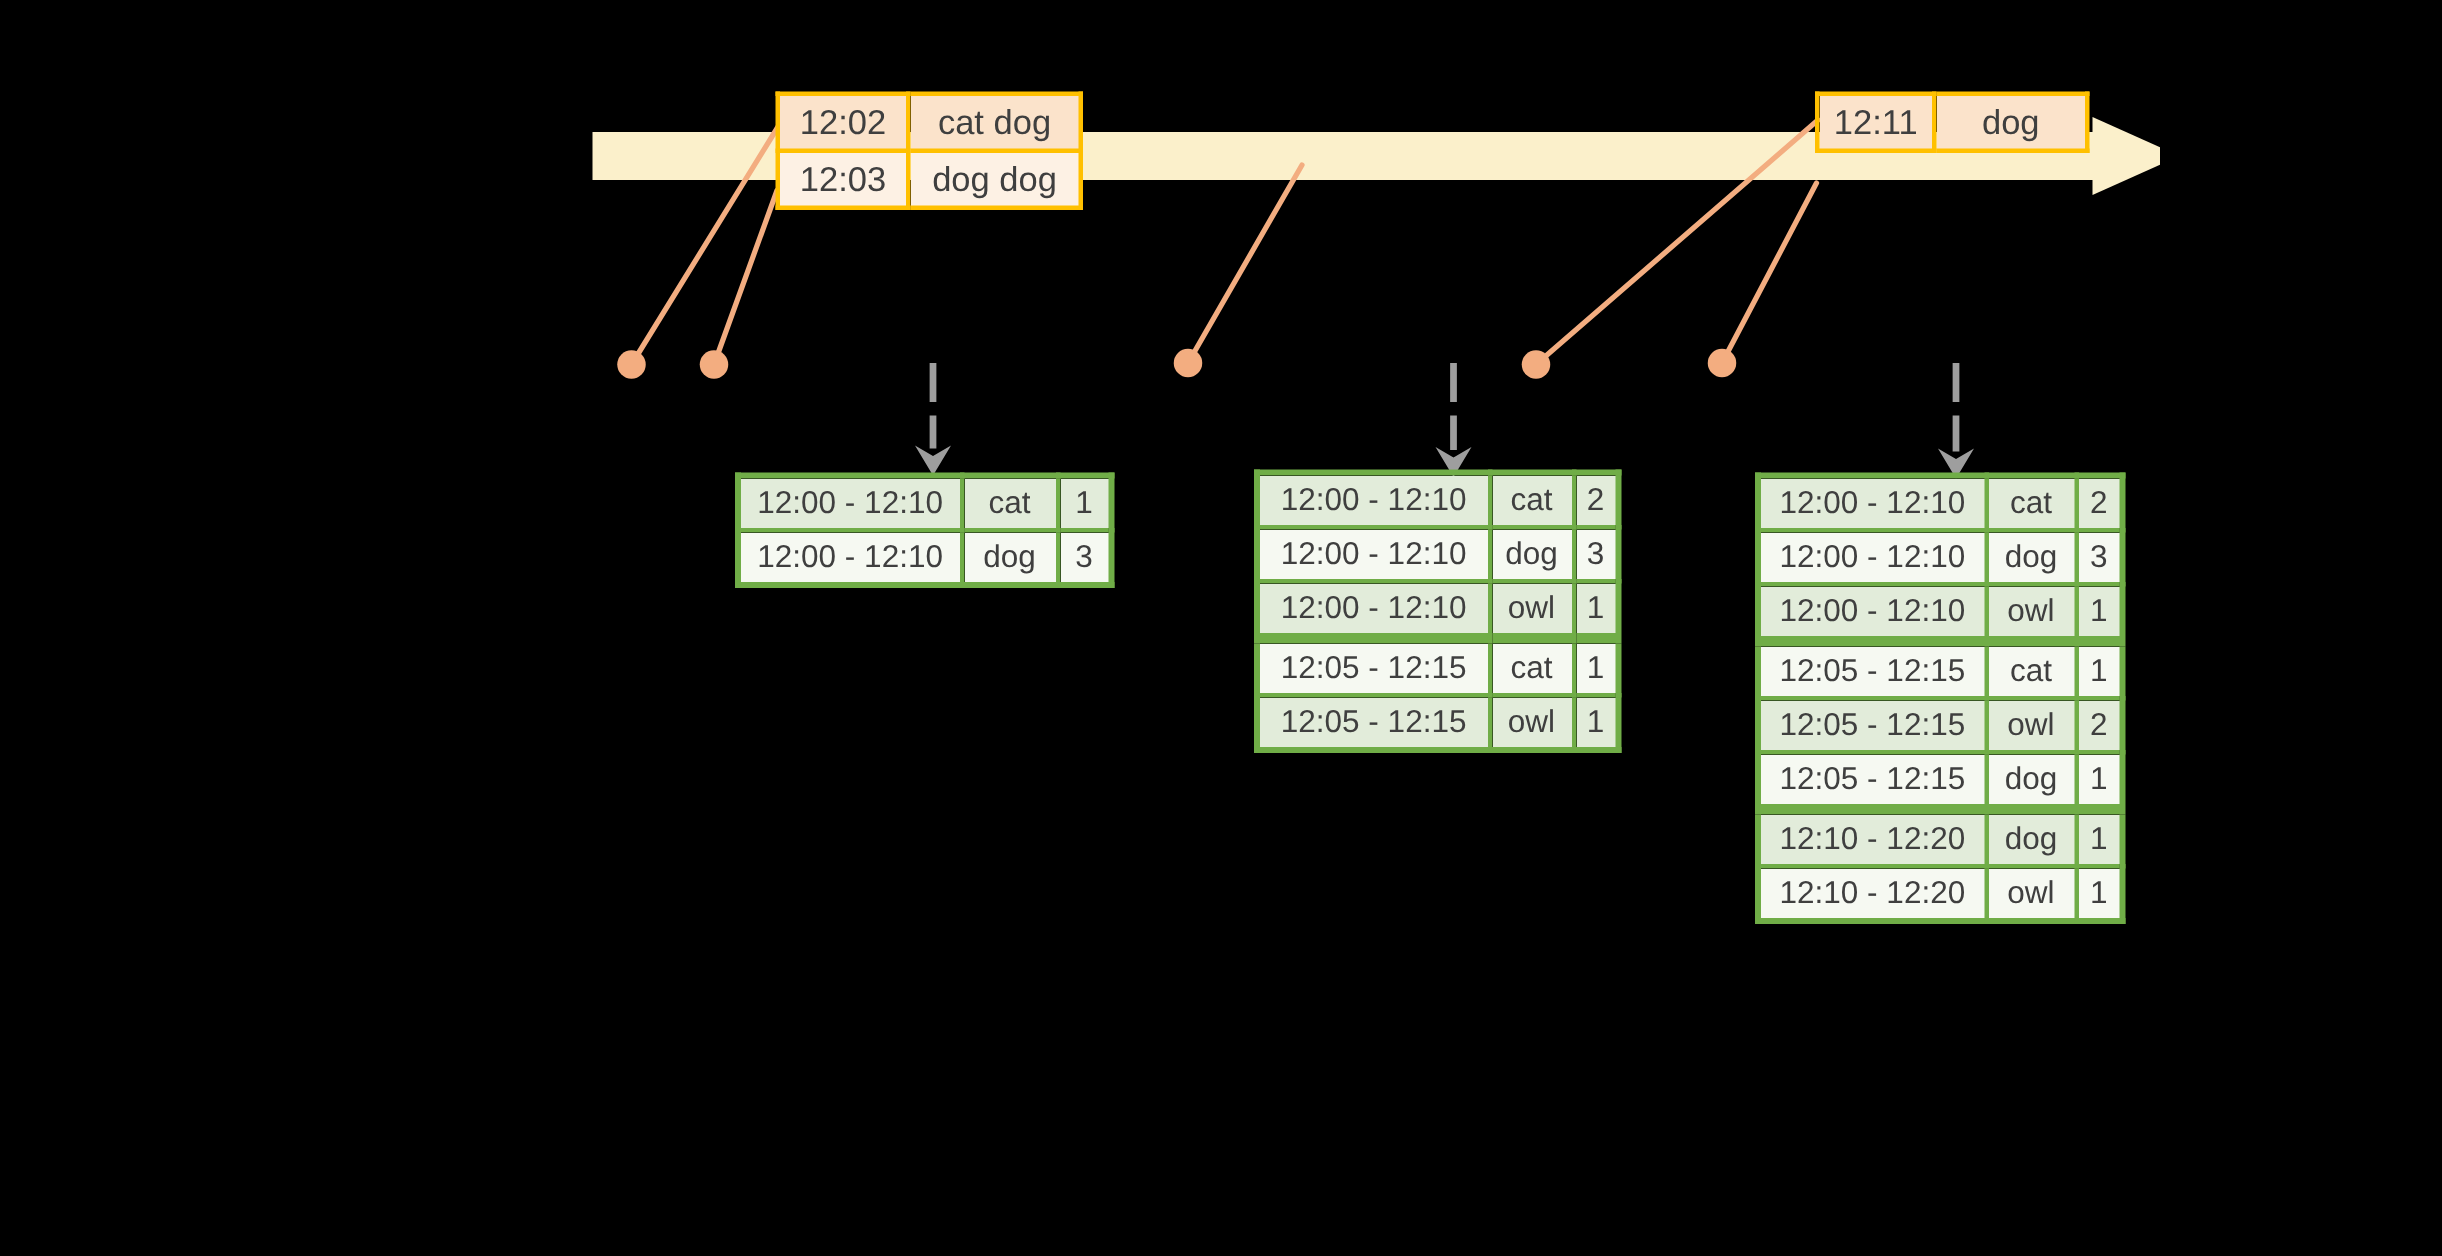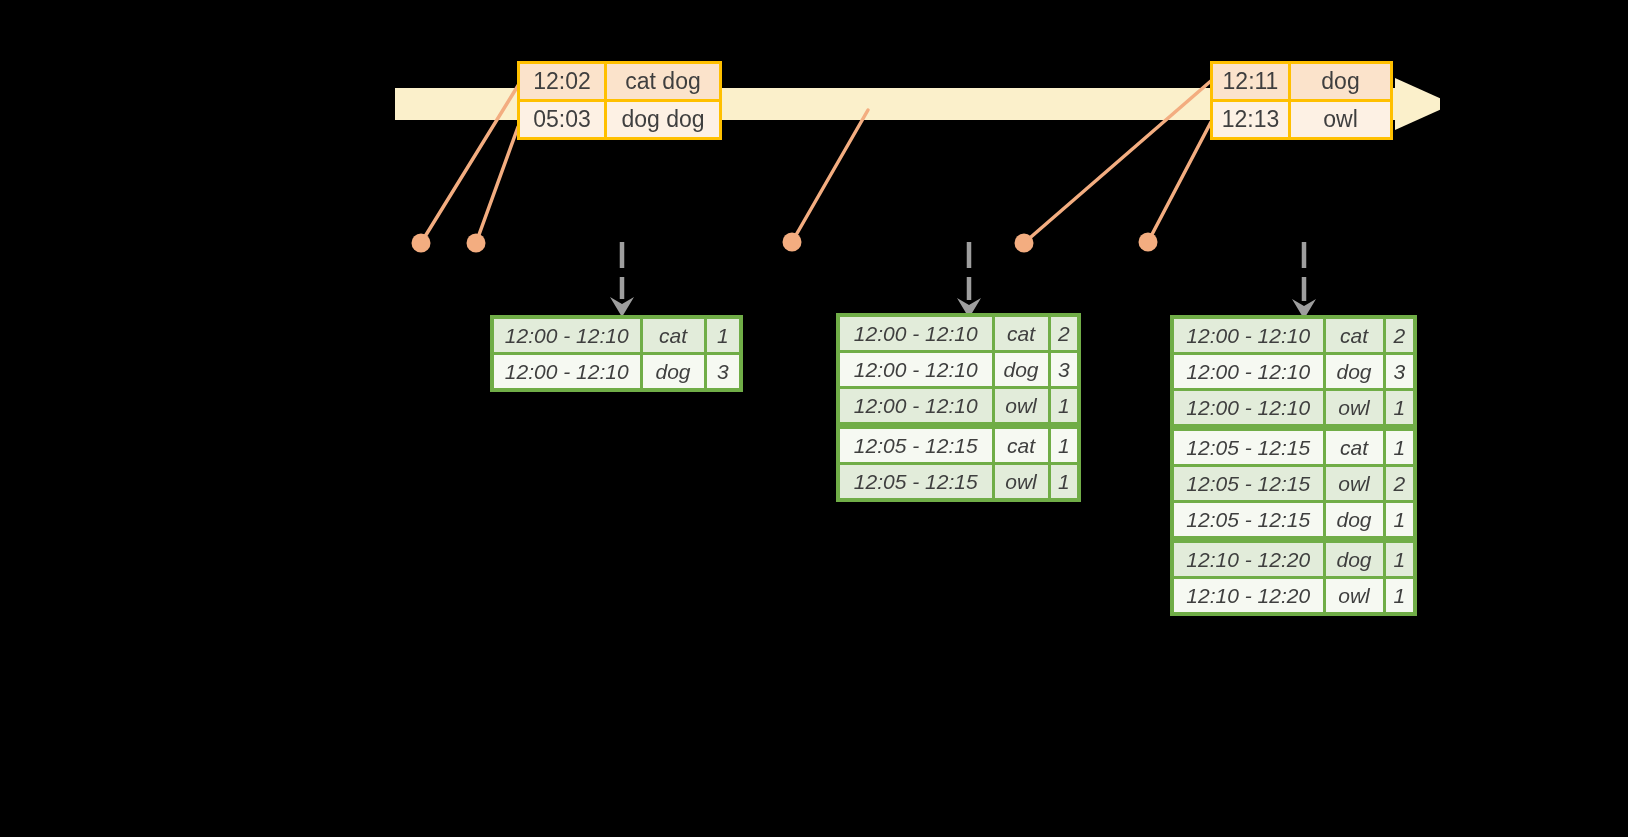--- a/index.html
+++ b/index.html
@@ -32,21 +32,21 @@
     text-align:center;vertical-align:middle;
     height:35px;padding:0 4px;overflow:hidden;white-space:nowrap;
   }
   table.etable tr.alt td{background:var(--event-fill-cream);}
 
   
   table.gtable{
     position:absolute;z-index:2;
     border-collapse:collapse;table-layout:fixed;
     border:4px solid var(--result-border);
-    font-size:21px;color:var(--table-text);font-style:italic;
+    font-size:21px;color:var(--table-text);
   }
   table.gtable td{
     border:3px solid var(--result-border);
     background:var(--result-fill-sage);
     text-align:center;vertical-align:middle;
     height:33px;padding:0 2px;overflow:hidden;white-space:nowrap;
   }
   table.gtable tr.alt td{background:var(--result-fill-white);}
   table.gtable tr.group-start td{border-top-width:7px;}
 </style>
@@ -90,40 +90,36 @@
     <colgroup>
         <col style="width:87px">
         <col style="width:115px">
       </colgroup>
     <tbody>
         <tr data-name="table-row">
           <td data-name="cell-time">12:02</td>
           <td data-name="cell-words">cat dog</td>
         </tr>
         <tr data-name="table-row" class="alt">
-          <td data-name="cell-time">05:03</td>
+          <td data-name="cell-time">12:03</td>
           <td data-name="cell-words">dog dog</td>
         </tr>
       </tbody>
   </table>
 
 
   <table class="etable" style="left:1210px;top:61px;padding-left:30px;" data-name="event-table-3">
     <colgroup>
         <col style="width:78px">
         <col style="width:102px">
       </colgroup>
     <tbody>
         <tr data-name="table-row">
           <td data-name="cell-time">12:11</td>
           <td data-name="cell-words">dog</td>
-        </tr>
-        <tr data-name="table-row" class="alt">
-          <td data-name="cell-time">12:13</td>
-          <td data-name="cell-words">owl</td>
         </tr>
       </tbody>
   </table>
 
   <table class="gtable" style="left:490px;top:315px;" data-name="result-table-1">
     <colgroup>
         <col style="width:149px">
         <col style="width:64px">
         <col style="width:36px">
       </colgroup>

